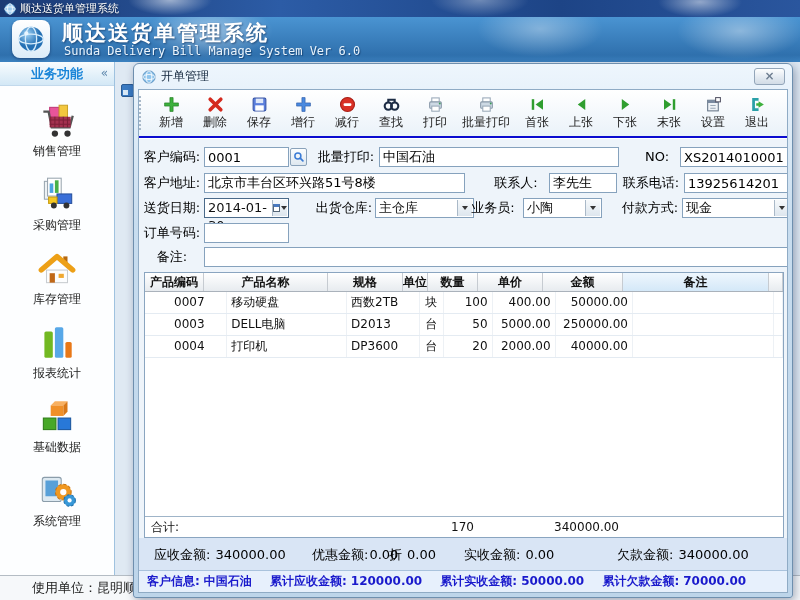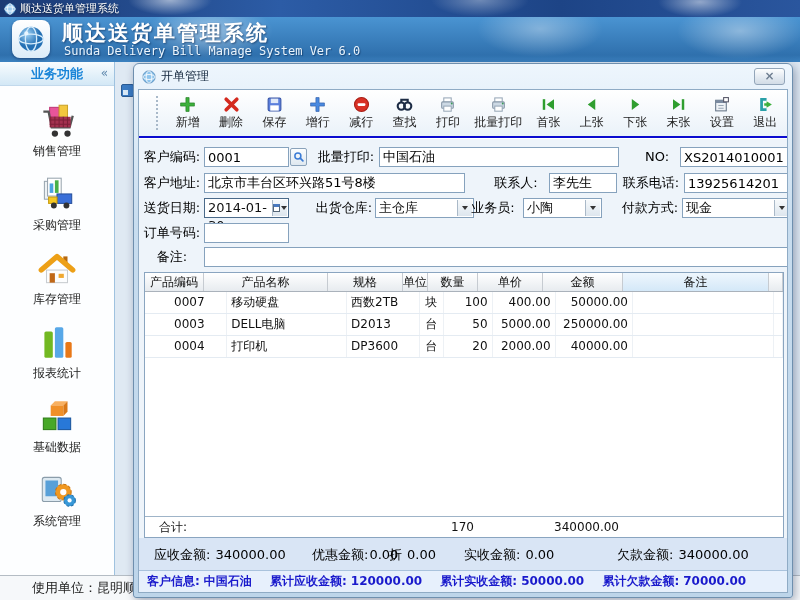--- a/index.html
+++ b/index.html
@@ -45,41 +45,41 @@
 
   
   .window { position:absolute; left:133px; top:63px; width:660px; height:535px; z-index:10;
     background:linear-gradient(#eef6fd,#c8ddef 30%,#bdd5ea); border:1px solid #6e8fae; border-radius:6px 6px 3px 3px; box-shadow:2px 3px 10px rgba(0,20,60,.35); }
   .win-titlebar { height:25px; display:flex; align-items:center; padding-left:8px; }
   .win-title { margin-left:5px; font-size:12px; color:#10243a; }
   .close-btn { position:absolute; right:7px; top:4px; width:31px; height:17px; background:linear-gradient(#fdfefe,#e3eaf1 55%,#d2dce6); border:1px solid #92a5b9; border-radius:3px; color:#6f7f91; font-size:12px; font-weight:bold; text-align:center; line-height:14px; cursor:pointer; }
   .client { position:absolute; left:4px; right:4px; top:25px; bottom:4px; background:#eef4fa; border:1px solid #8fabc5; overflow:hidden; }
 
   
-  .toolbar { position:absolute; left:0; right:0; top:0; height:46px; background:linear-gradient(#ffffff,#eaf2f9); display:flex; align-items:stretch; padding:2px 0 2px 17px; }
+  .toolbar { position:absolute; left:0; right:0; top:0; height:46px; background:linear-gradient(#ffffff,#eaf2f9); display:flex; align-items:stretch; padding:2px 0 2px 0; }
   .grip { width:5px; border-left:2px dotted #a9b9c9; margin:4px 5px 4px 0; }
   .tbtn { width:44px; display:flex; flex-direction:column; align-items:center; justify-content:center; gap:1px; font-size:12px; color:#222; cursor:pointer; border-radius:3px; }
   .tbtn.wide { width:58px; }
   .tbtn svg { width:17px; height:17px; }
   .rule { position:absolute; left:0; right:0; top:46px; height:3px; background:#0b0bcf; border-bottom:1px solid #fff; }
 
   
   .flabel { position:absolute; height:20px; line-height:20px; font-size:13px; color:#000; text-align:center; }
   .fin { position:absolute; height:20px; background:#fff; border:1px solid #86a2bd; font-size:13px; line-height:18px; padding:0 3px; color:#000; font-family:inherit; }
   input.fin { outline:none; }
   .combo { position:absolute; height:20px; background:#fff; border:1px solid #86a2bd; font-size:13px; line-height:18px; padding:0 18px 0 3px; }
   .combo .arrowbtn, .datebtn { position:absolute; right:1px; top:1px; bottom:1px; width:15px; background:linear-gradient(#f6f9fb,#dde6ee); border-left:1px solid #aab9c8; display:flex; align-items:center; justify-content:center; gap:1px; cursor:pointer; }
   .tri { width:0; height:0; border-left:3.5px solid transparent; border-right:3.5px solid transparent; border-top:4px solid #333; }
   .cal { width:7px; height:8px; background:#fff; border:1px solid #567; border-top:3px solid #4a7ac0; }
   .lookup-btn { position:absolute; width:17px; height:18px; background:linear-gradient(#fbfdfe,#dfe8f0); border:1px solid #8aa2ba; border-radius:2px; display:flex; align-items:center; justify-content:center; cursor:pointer; }
 
   
   .grid { position:absolute; left:5px; top:182px; width:640px; height:266px; background:#fff; border:1px solid #8aa5c0; display:flex; flex-direction:column; }
   .g-head { display:flex; height:19px; background:linear-gradient(#ffffff,#e7ebef); border-bottom:1px solid #aab2bb; flex:0 0 auto; }
-  .g-head .gc { border-right:1px solid #c6cbd1; text-align:center; font-size:12px; line-height:18px; color:#111; }
+  .g-head .gc { border-right:1px solid #c6cbd1; text-align:center; font-size:12px; line-height:18px; color:#111;font-weight:bold; }
   .g-row { display:flex; height:22px; border-bottom:1px solid #e4ebf2; flex:0 0 auto; cursor:default;padding-left:25px; }
   .g-row .gc { border-right:1px solid #edf1f5; font-size:12px; line-height:21px; padding:0 4px; white-space:nowrap; overflow:hidden; }
   .g-fill { flex:1 1 auto; }
   .g-total { display:flex; height:21px; border-top:1px solid #9fb4c8; flex:0 0 auto; }
   .g-total .gc { font-size:12px; line-height:20px; padding:0 4px; }
   .gc0{width:59px}.gc1{width:124px}.gc2{width:75px}.gc3{width:25px; text-align:center}.gc4{width:50px}.gc5{width:65px}.gc6{width:80px}.gc7{width:146px}.gcf{flex:1}
   .num { text-align:right; }
 
   
   .sum-band { position:absolute; left:0; right:0; top:448px; height:34px; background:#d9e5f5; }
@@ -418,21 +418,21 @@
         <div class="gc gc2">DP3600</div>
         <div class="gc gc3">台</div>
         <div class="gc gc4 num">20</div>
         <div class="gc gc5 num">2000.00</div>
         <div class="gc gc6 num">40000.00</div>
         <div class="gc gc7"></div>
         <div class="gc gcf"></div>
       </div>
       <div class="g-fill"></div>
       <div class="g-total">
-        <div class="gc gc0" style="padding-left:14px">合计:</div>
+        <div class="gc gc0" style="padding-left:6px">合计:</div>
         <div class="gc gc1"></div>
         <div class="gc gc2"></div>
         <div class="gc gc3"></div>
         <div class="gc gc4 num">170</div>
         <div class="gc gc5"></div>
         <div class="gc gc6 num">340000.00</div>
         <div class="gc gc7"></div>
         <div class="gc gcf"></div>
       </div>
     </div>

